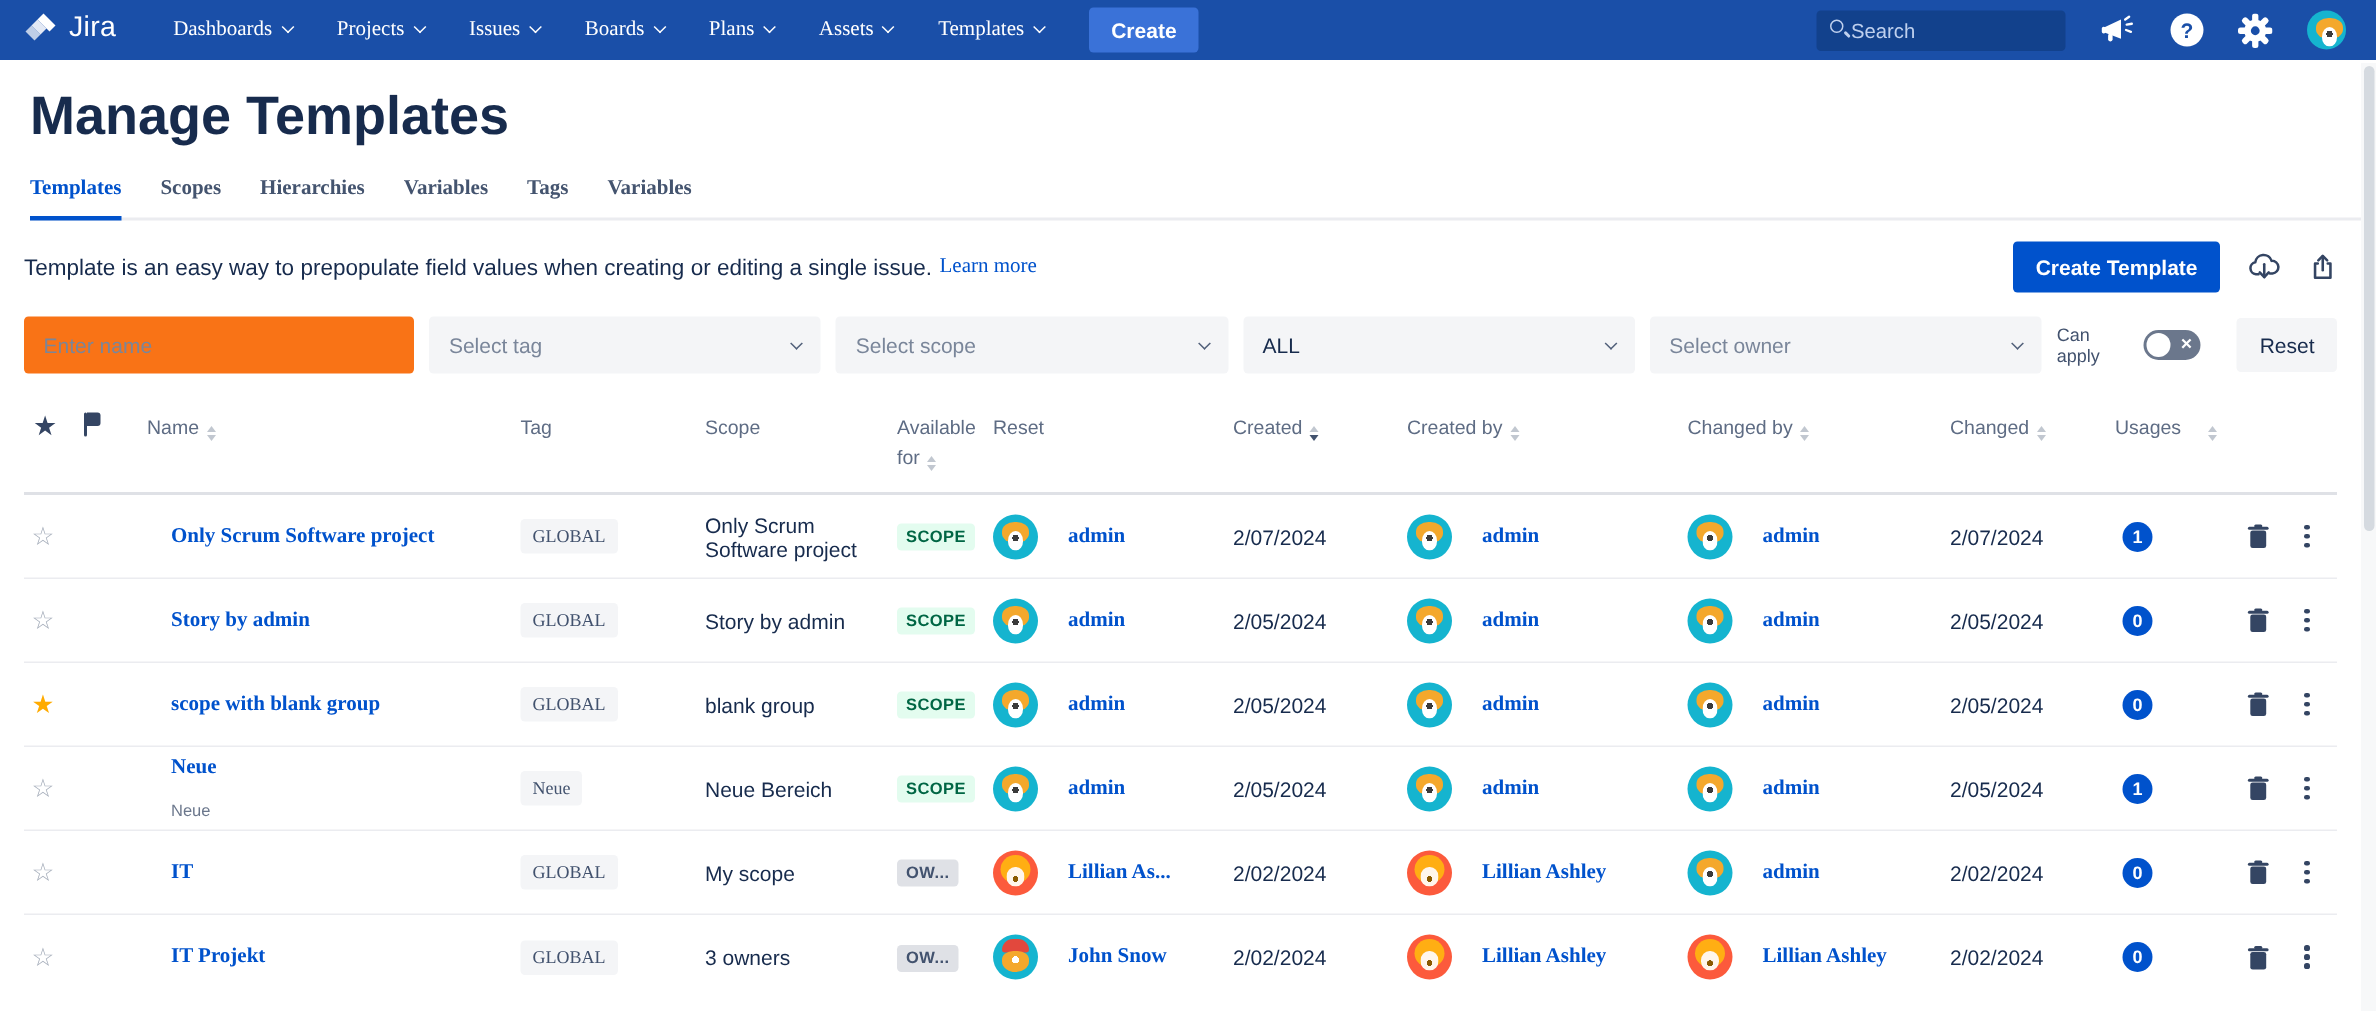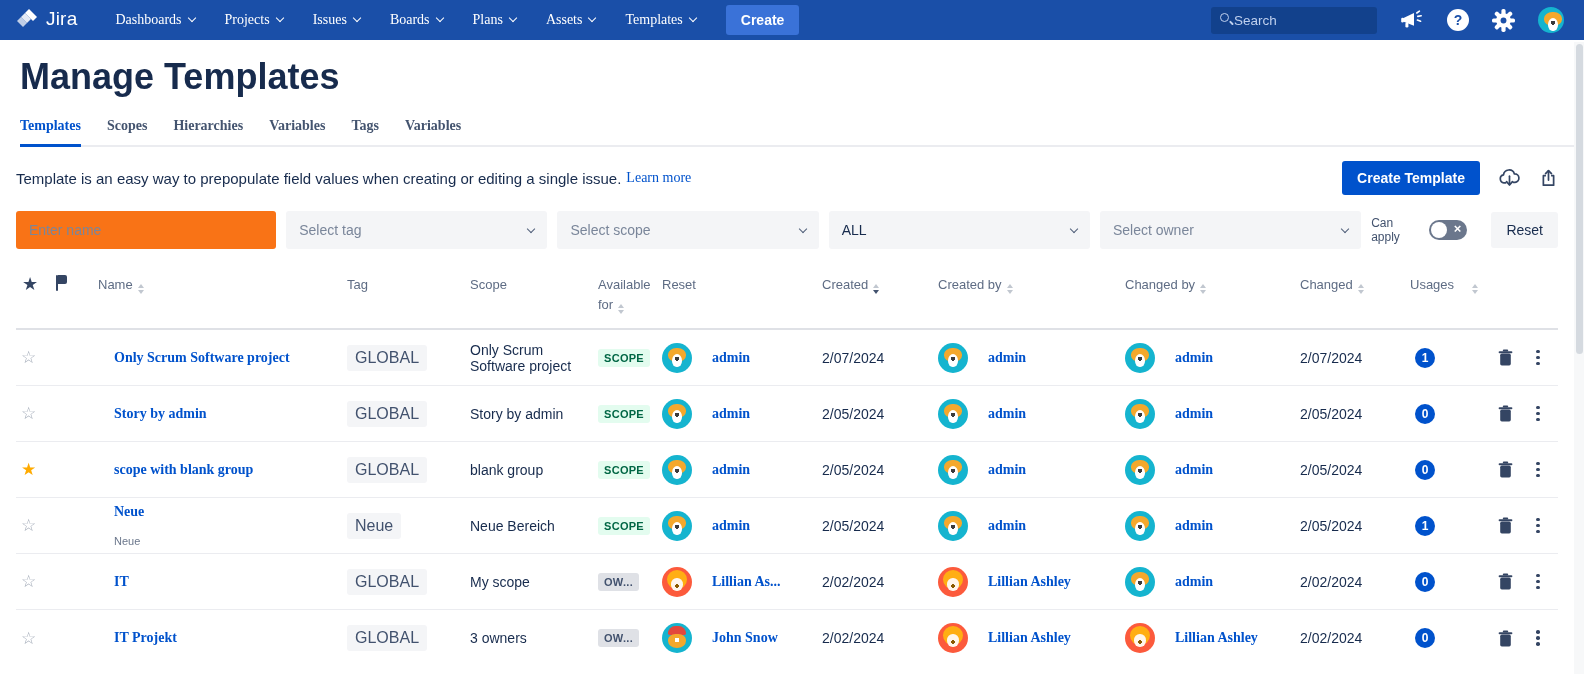--- a/index.html
+++ b/index.html
@@ -121,21 +121,21 @@
   .c-star { padding-left:5px; }
   .star { font-size:17px; color:#A5ADBA; cursor:pointer; line-height:1; }
   .star::before { content:"☆"; }
   .star[data-starred="true"] { color:#FFAB00; }
   .star[data-starred="true"]::before { content:"★"; }
   .c-name { padding-left:16px; display:flex; flex-direction:column; justify-content:center; }
   .name-link { color:#0052CC; font-weight:600; font-size:14px; }
   .subtitle { font-size:11px; color:#6B778C; margin-top:15px; }
   .subtitle:empty { display:none; margin:0; }
   .tag-badge { display:inline-block; background:#F4F5F7; color:#42526E; padding:4px 8px;
-               border-radius:3px; font-size:16px; }
+               border-radius:3px; font-size:12px;font-family:Liberation Serif, serif; }
   .avail-badge { display:inline-block; font-size:11px; font-weight:700; letter-spacing:.3px;
                  padding:3px 6px; border-radius:3px; white-space:nowrap; }
   .avail-badge[data-kind="scope"] { background:#E3FCEF; color:#006644; }
   .avail-badge[data-kind="owner"] { background:#DFE1E6; color:#42526E; }
   .c-user { display:flex; align-items:center; gap:20px; }
   .user-link { color:#0052CC; font-weight:600; white-space:nowrap; overflow:hidden;
                text-overflow:ellipsis; }
   .usages-badge { width:20px; height:20px; border-radius:50%; background:#0052CC; color:#fff;
                   font-size:12px; font-weight:700; display:flex; align-items:center;
                   justify-content:center; margin-left:5px; }

